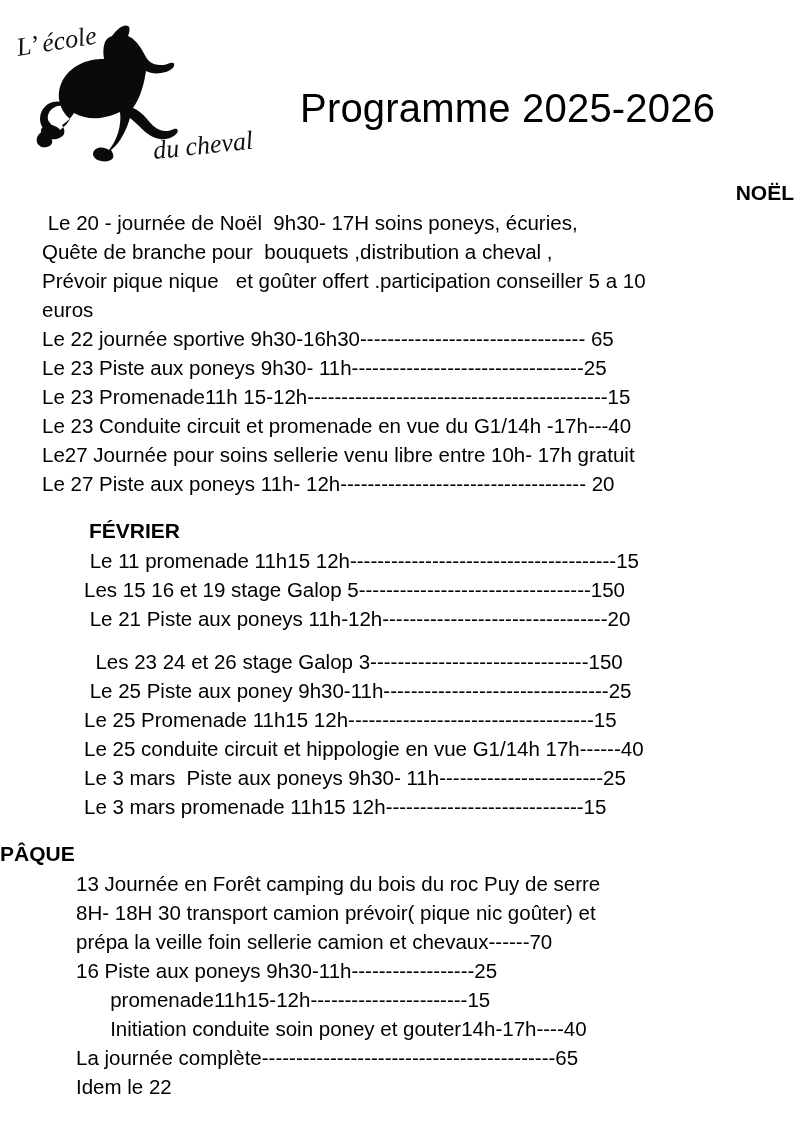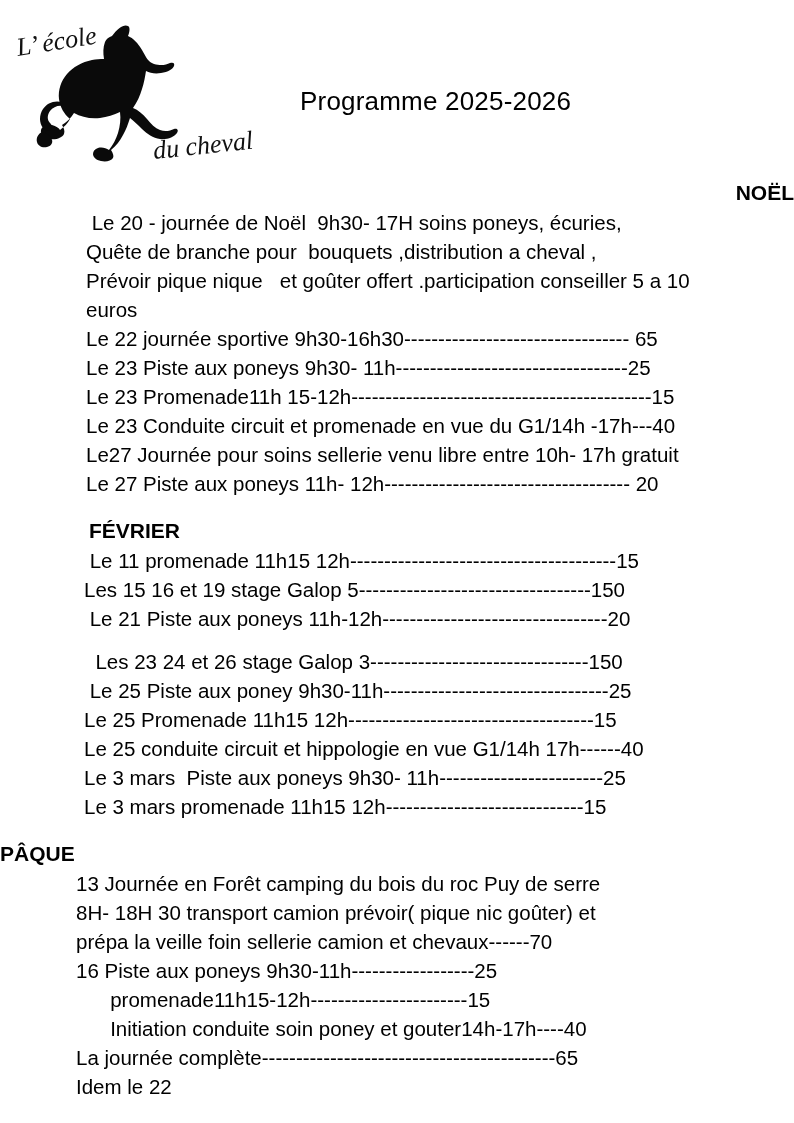--- a/index.html
+++ b/index.html
@@ -27,21 +27,21 @@
     top: 14px;
     width: 272px;
     height: 160px;
   }
   .logo svg { display: block; }
 
   .doc-title {
     position: absolute;
     left: 300px;
     top: 88px;
-    font-size: 26px;
+    font-size: 40px;
     font-weight: 400;
     letter-spacing: 0.2px;
     white-space: nowrap;
     line-height: 1;
   }
 
   
   .content {
     position: absolute;
     left: 0;
@@ -59,21 +59,21 @@
   }
   .section-title.pad-a { padding-left: 87px; text-align: right; }
   .section-title.pad-b { padding-left: 89px; }
   .section-title.pad-c { }
 
   .line {
     font-size: 20.5px;
     line-height: 29px;
     white-space: pre;
   }
-  .line.ind-a { padding-left: 86px; }
+  .line.ind-a { padding-left: 42px; }
   .line.ind-b { padding-left: 84px; }
   .line.ind-c { padding-left: 76px; }
 
   .gap { height: 18px; }
   .gap-sm { height: 14px; }
 </style>
 </head>
 <body>
 
 <div class="header">

